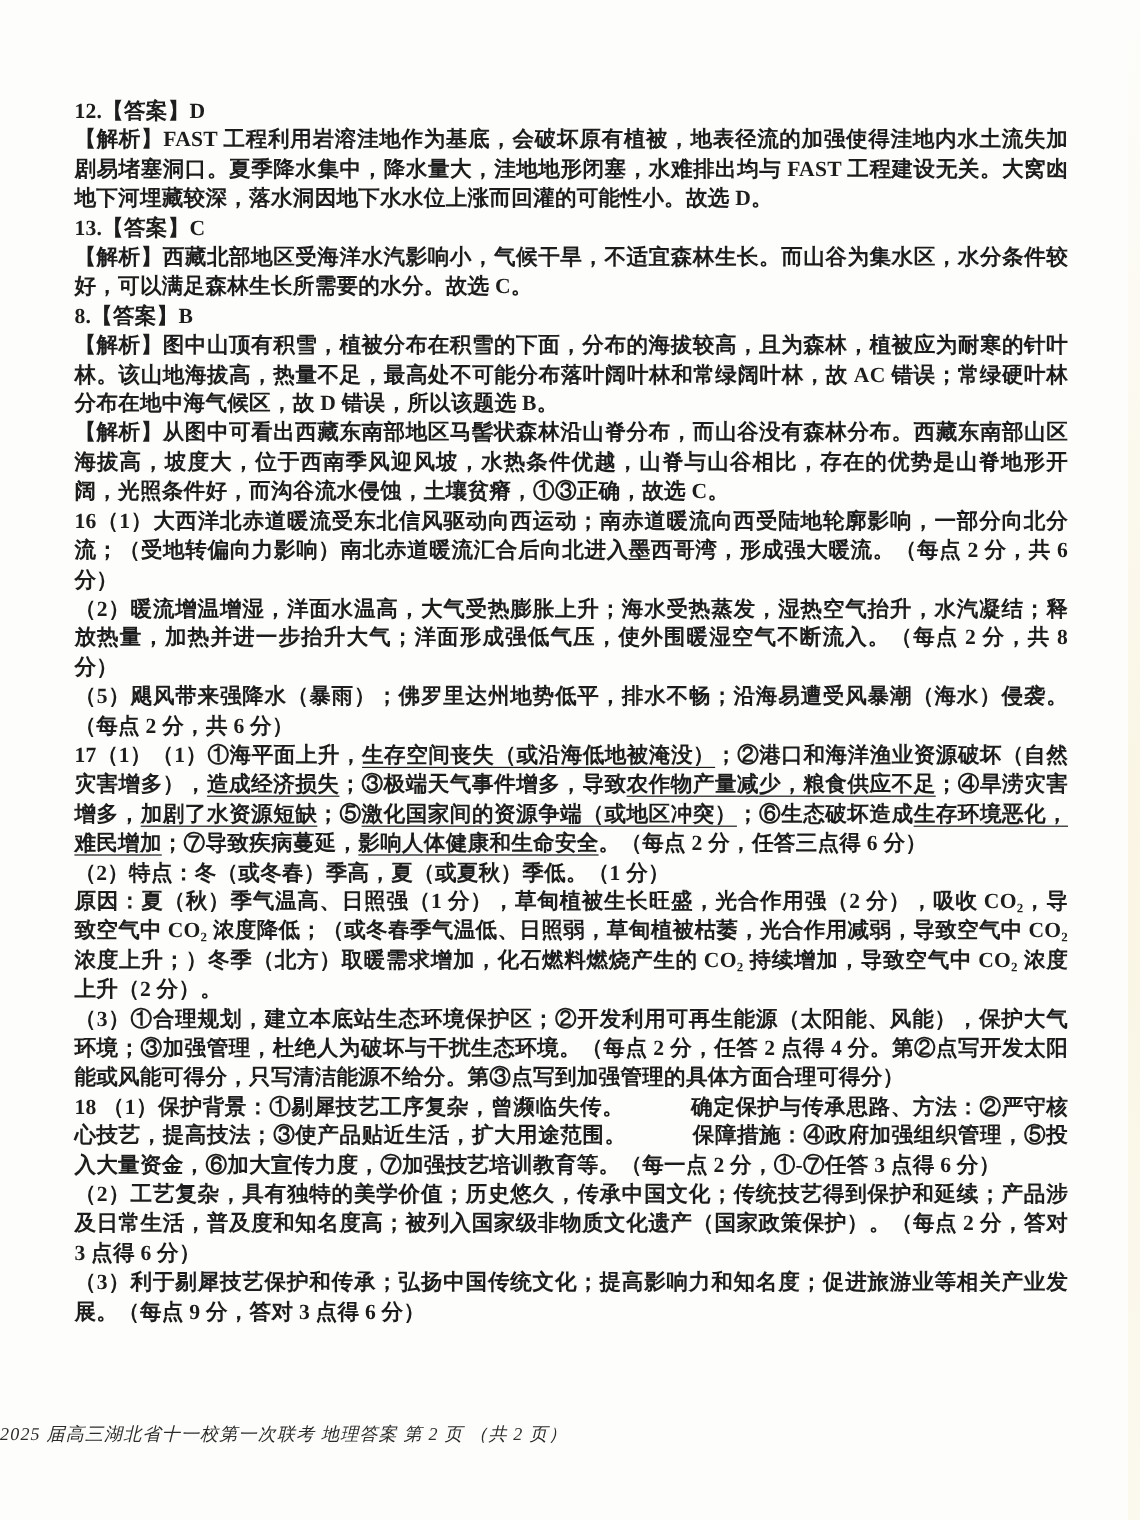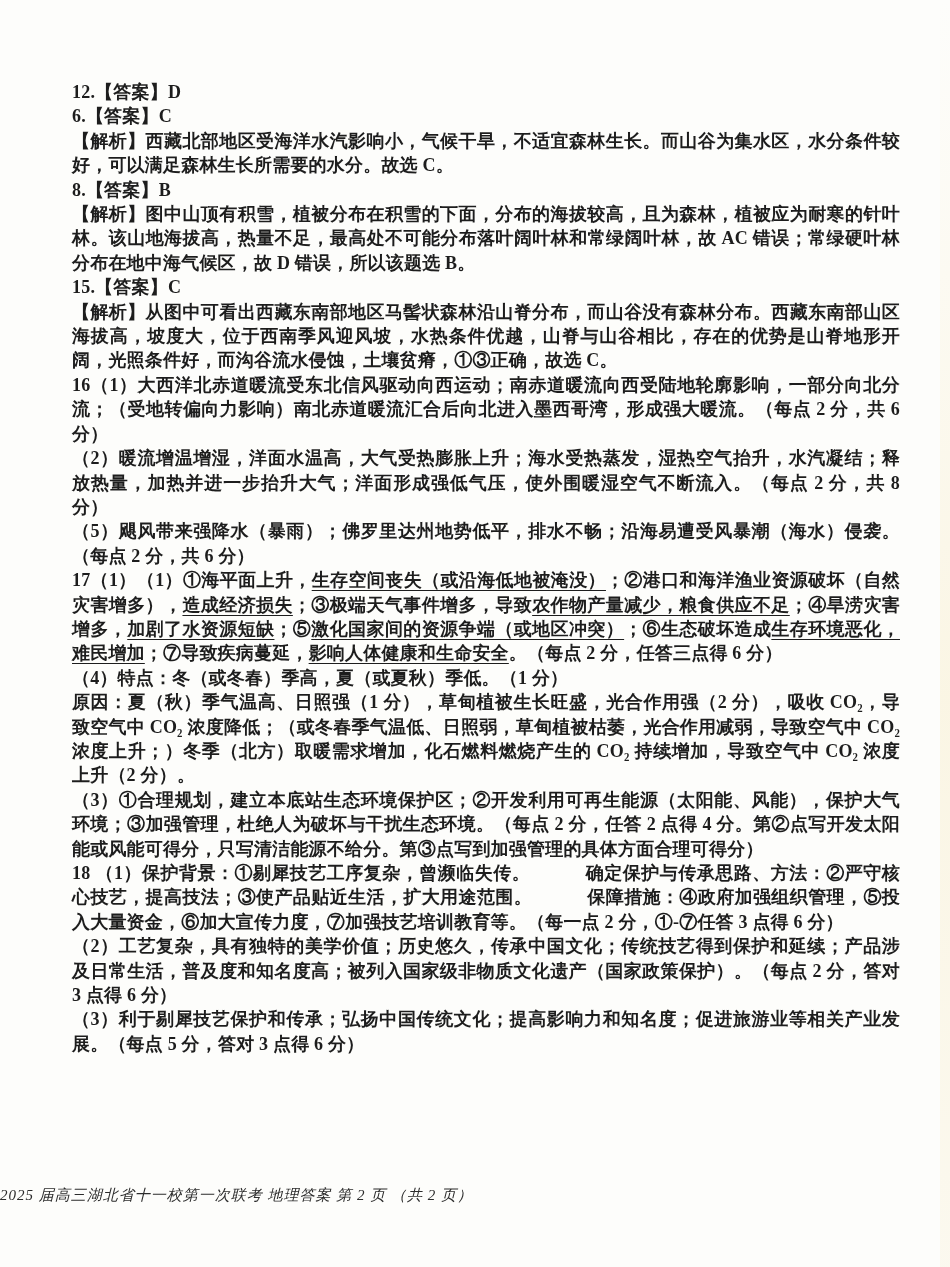--- a/index.html
+++ b/index.html
@@ -16,21 +16,21 @@
     position: relative;
     width: 950px;
     height: 1267px;
     background: #fdfdfb;
     overflow: hidden;
     color: #1d1d1d;
   }
   .content {
     position: absolute;
     top: 80px;
-    left: 72px;
+    left: 62px;
     width: 828px;
     text-align: justify;
   }
   .content p.line {
     margin: 0;
     font-size: 18px;
     line-height: 24.4px;
     font-weight: 600;
     letter-spacing: 0.2px;
   }
@@ -63,34 +63,34 @@
       rgba(245, 233, 195, 0.22) 100%);
     pointer-events: none;
   }
 </style>
 </head>
 <body>
 
 <div class="page">
   <main class="content">
       <p class="line"><span>12.【答案】D</span></p>
-      <p class="line"><span>6.【答案】C</span></p>
+      <p class="line"><span>【解析】FAST 工程利用岩溶洼地作为基底，会破坏原有植被，地表径流的加强使得洼地内水土流失加剧易堵塞洞口。夏季降水集中，降水量大，洼地地形闭塞，水难排出均与 FAST 工程建设无关。大窝凼地下河埋藏较深，落水洞因地下水水位上涨而回灌的可能性小。故选 D。</span></p>
+      <p class="line"><span>13.【答案】C</span></p>
       <p class="line"><span>【解析】西藏北部地区受海洋水汽影响小，气候干旱，不适宜森林生长。而山谷为集水区，水分条件较好，可以满足森林生长所需要的水分。故选 C。</span></p>
       <p class="line"><span>8.【答案】B</span></p>
       <p class="line"><span>【解析】图中山顶有积雪，植被分布在积雪的下面，分布的海拔较高，且为森林，植被应为耐寒的针叶林。该山地海拔高，热量不足，最高处不可能分布落叶阔叶林和常绿阔叶林，故 AC 错误；常绿硬叶林分布在地中海气候区，故 D 错误，所以该题选 B。</span></p>
-      <p class="line"><span>15.【答案】C</span></p>
       <p class="line"><span>【解析】从图中可看出西藏东南部地区马髻状森林沿山脊分布，而山谷没有森林分布。西藏东南部山区海拔高，坡度大，位于西南季风迎风坡，水热条件优越，山脊与山谷相比，存在的优势是山脊地形开阔，光照条件好，而沟谷流水侵蚀，土壤贫瘠，①③正确，故选 C。</span></p>
       <p class="line"><span>16（1）大西洋北赤道暖流受东北信风驱动向西运动；南赤道暖流向西受陆地轮廓影响，一部分向北分流；（受地转偏向力影响）南北赤道暖流汇合后向北进入墨西哥湾，形成强大暖流。（每点 2 分，共 6 分）</span></p>
       <p class="line"><span>（2）暖流增温增湿，洋面水温高，大气受热膨胀上升；海水受热蒸发，湿热空气抬升，水汽凝结；释放热量，加热并进一步抬升大气；洋面形成强低气压，使外围暖湿空气不断流入。（每点 2 分，共 8 分）</span></p>
       <p class="line"><span>（5）飓风带来强降水（暴雨）；佛罗里达州地势低平，排水不畅；沿海易遭受风暴潮（海水）侵袭。（每点 2 分，共 6 分）</span></p>
       <p class="line"><span>17（1）（1）①海平面上升，</span><span class="u">生存空间丧失（或沿海低地被淹没）</span><span>；②港口和海洋渔业资源破坏（自然灾害增多），</span><span class="u">造成经济损失</span><span>；③极端天气事件增多，导致</span><span class="u">农作物产量减少，粮食供应不足</span><span>；④旱涝灾害增多，</span><span class="u">加剧了水资源短缺</span><span>；⑤</span><span class="u">激化国家间的资源争端（或地区冲突）</span><span>；⑥生态破坏造成</span><span class="u">生存环境恶化，难民增加</span><span>；⑦导致疾病蔓延，</span><span class="u">影响人体健康和生命安全</span><span>。（每点 2 分，任答三点得 6 分）</span></p>
-      <p class="line"><span>（4）特点：冬（或冬春）季高，夏（或夏秋）季低。（1 分）</span></p>
+      <p class="line"><span>（2）特点：冬（或冬春）季高，夏（或夏秋）季低。（1 分）</span></p>
       <p class="line"><span>原因：夏（秋）季气温高、日照强（1 分），草甸植被生长旺盛，光合作用强（2 分），吸收 CO₂，导致空气中 CO₂ 浓度降低；（或冬春季气温低、日照弱，草甸植被枯萎，光合作用减弱，导致空气中 CO₂ 浓度上升；）冬季（北方）取暖需求增加，化石燃料燃烧产生的 CO₂ 持续增加，导致空气中 CO₂ 浓度上升（2 分）。</span></p>
       <p class="line"><span>（3）①合理规划，建立本底站生态环境保护区；②开发利用可再生能源（太阳能、风能），保护大气环境；③加强管理，杜绝人为破坏与干扰生态环境。（每点 2 分，任答 2 点得 4 分。第②点写开发太阳能或风能可得分，只写清洁能源不给分。第③点写到加强管理的具体方面合理可得分）</span></p>
       <p class="line"><span>18 （1）保护背景：①剔犀技艺工序复杂，曾濒临失传。　　　确定保护与传承思路、方法：②严守核心技艺，提高技法；③使产品贴近生活，扩大用途范围。　　　保障措施：④政府加强组织管理，⑤投入大量资金，⑥加大宣传力度，⑦加强技艺培训教育等。（每一点 2 分，①-⑦任答 3 点得 6 分）</span></p>
       <p class="line"><span>（2）工艺复杂，具有独特的美学价值；历史悠久，传承中国文化；传统技艺得到保护和延续；产品涉及日常生活，普及度和知名度高；被列入国家级非物质文化遗产（国家政策保护）。（每点 2 分，答对 3 点得 6 分）</span></p>
-      <p class="line"><span>（3）利于剔犀技艺保护和传承；弘扬中国传统文化；提高影响力和知名度；促进旅游业等相关产业发展。（每点 5 分，答对 3 点得 6 分）</span></p>
+      <p class="line"><span>（3）利于剔犀技艺保护和传承；弘扬中国传统文化；提高影响力和知名度；促进旅游业等相关产业发展。（每点 9 分，答对 3 点得 6 分）</span></p>
     </main>
   <footer class="footer">
     <span>2025 届高三湖北省十一校第一次联考  地理答案  第 2 页 （共 2 页）</span>
   </footer>
   <div class="edge-tint"></div>
 </div>
 
 </body></html>

